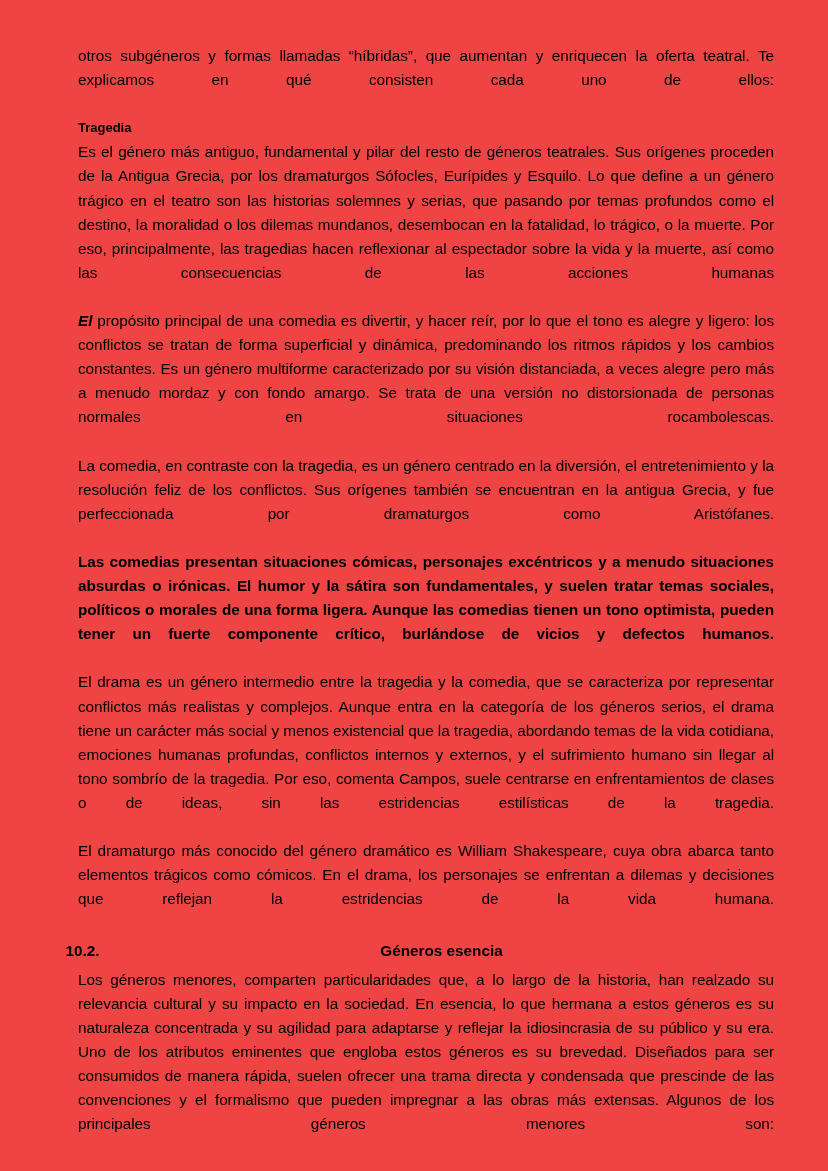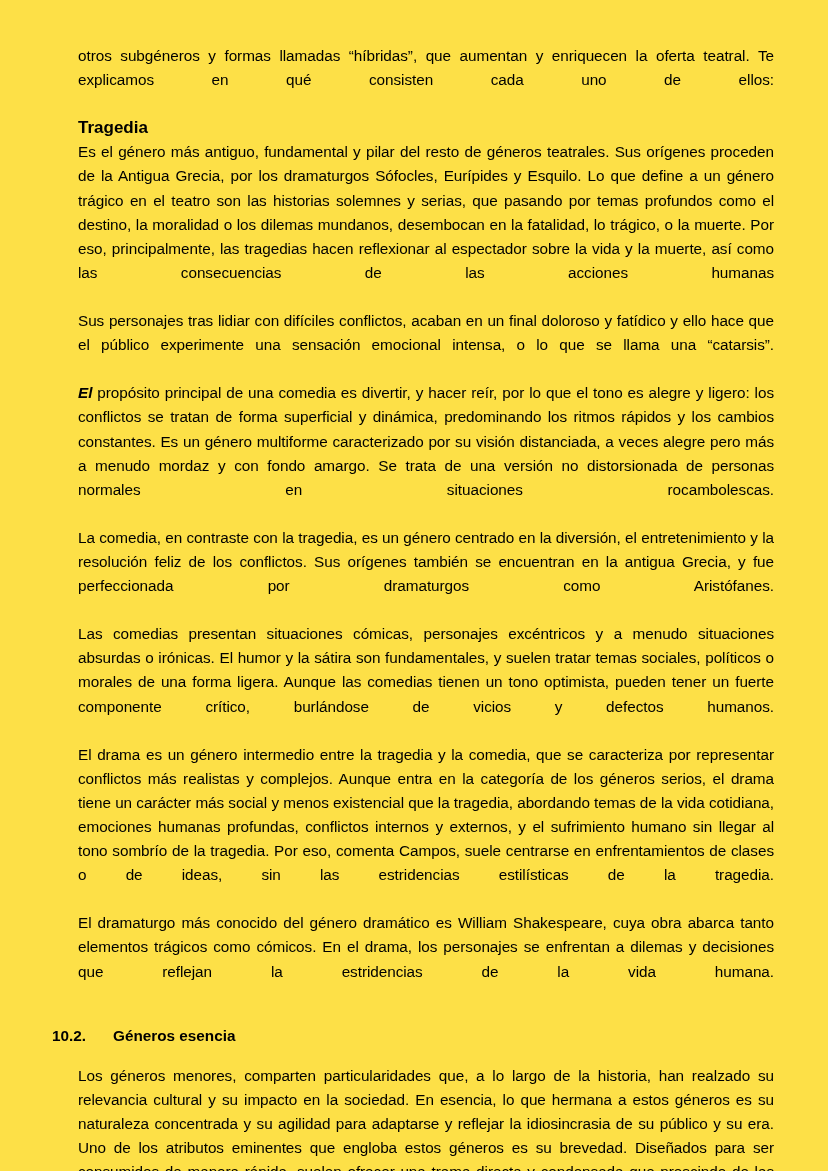--- a/index.html
+++ b/index.html
@@ -9,21 +9,21 @@
     background: #ffffff;
   }
   body {
     font-family: "Liberation Sans", sans-serif;
     color: #000000;
   }
   .page {
     position: relative;
     width: 828px;
     height: 1171px;
-    background: #fde047;
+    background: #ef4444;
     overflow: hidden;
     box-sizing: border-box;
   }
   .content {
     position: absolute;
     left: 78px;
     top: 44px;
     width: 696px;
   }
   p {
@@ -35,38 +35,38 @@
     letter-spacing: -0.05px;
   }
   
   p::after {
     content: "";
     display: inline-block;
     width: 100%;
   }
   h4.sub {
     margin: 0;
-    font-size: 17px;
+    font-size: 13px;
     line-height: 24.1px;
     font-weight: bold;
     text-align: left;
   }
   .bold { font-weight: bold; font-style: italic; }
   .ital { }
   p.bold-para {
-    font-weight: normal;
+    font-weight: bold;
   }
   
   .numbered {
     position: relative;
-    margin: 16px;
+    margin: 4px;
     font-size: 15.3px;
     line-height: 24.1px;
     font-weight: bold;
-    text-align: left;
+    text-align: center;
     margin-left: -26px;
     display: flex;
   }
   .numbered .num {
     width: 61px;
     flex: 0 0 61px;
   }
   .numbered .ttl {
     flex: 1 1 auto;
   }
@@ -76,21 +76,20 @@
 
 <div class="page">
   <div class="content">
 
     <p>otros subgéneros y formas llamadas “híbridas”, que aumentan y enriquecen la oferta teatral. Te explicamos en qué consisten cada uno de ellos:</p>
 
     <h4 class="sub">Tragedia</h4>
 
     <p>Es el género más antiguo, fundamental y pilar del resto de géneros teatrales. Sus orígenes proceden de la Antigua Grecia, por los dramaturgos Sófocles, Eurípides y Esquilo. Lo que define a un género trágico en el teatro son las historias solemnes y serias, que pasando por temas profundos como el destino, la moralidad o  los dilemas mundanos, desembocan en la fatalidad, lo trágico, o la muerte. Por eso, principalmente, las tragedias hacen reflexionar al espectador sobre la vida y la muerte, así como las consecuencias de las acciones humanas</p>
 
-    <p>Sus personajes tras lidiar con difíciles conflictos, acaban en un final doloroso y fatídico y ello hace que el público experimente una sensación emocional intensa, o lo que se llama una “catarsis”.</p>
 
 
     <p><span class="bold">El</span><span> propósito principal de una comedia es divertir, y hacer reír, por lo que el tono es alegre y ligero: </span><span class="ital">los conflictos se tratan de forma superficial y dinámica, predominando los ritmos rápidos y los cambios constantes. Es un género multiforme caracterizado por su visión distanciada, a veces alegre pero más a menudo mordaz y con fondo amargo. Se trata de una versión no distorsionada de personas normales en situaciones rocambolescas.</span></p>
 
     <p>La comedia, en contraste con la tragedia, es un género centrado en la diversión, el entretenimiento y la resolución feliz de los conflictos. Sus orígenes también se encuentran en la antigua Grecia, y fue perfeccionada por dramaturgos como Aristófanes.</p>
 
     <p class="bold-para">Las comedias presentan situaciones cómicas, personajes excéntricos y a menudo situaciones absurdas o irónicas. El humor y la sátira son fundamentales, y suelen tratar temas sociales, políticos o morales de una forma ligera. Aunque las comedias tienen un tono optimista, pueden tener un fuerte componente crítico, burlándose de vicios y defectos humanos.</p>
 
 
     <p><span>El drama es un género intermedio entre la tragedia y la comedia, que se caracteriza por representar conflictos más realistas y complejos. Aunque entra en la categoría de los géneros serios, el drama tiene un carácter más social y menos existencial que la tragedia, abordando temas de la vida cotidiana, emociones humanas profundas, conflictos internos y externos, y el sufrimiento humano sin llegar al tono sombrío de la tragedia.  Por eso, comenta Campos, </span><span class="ital">suele centrarse en enfrentamientos de clases o de ideas, sin las estridencias estilísticas de la tragedia.</span></p>

